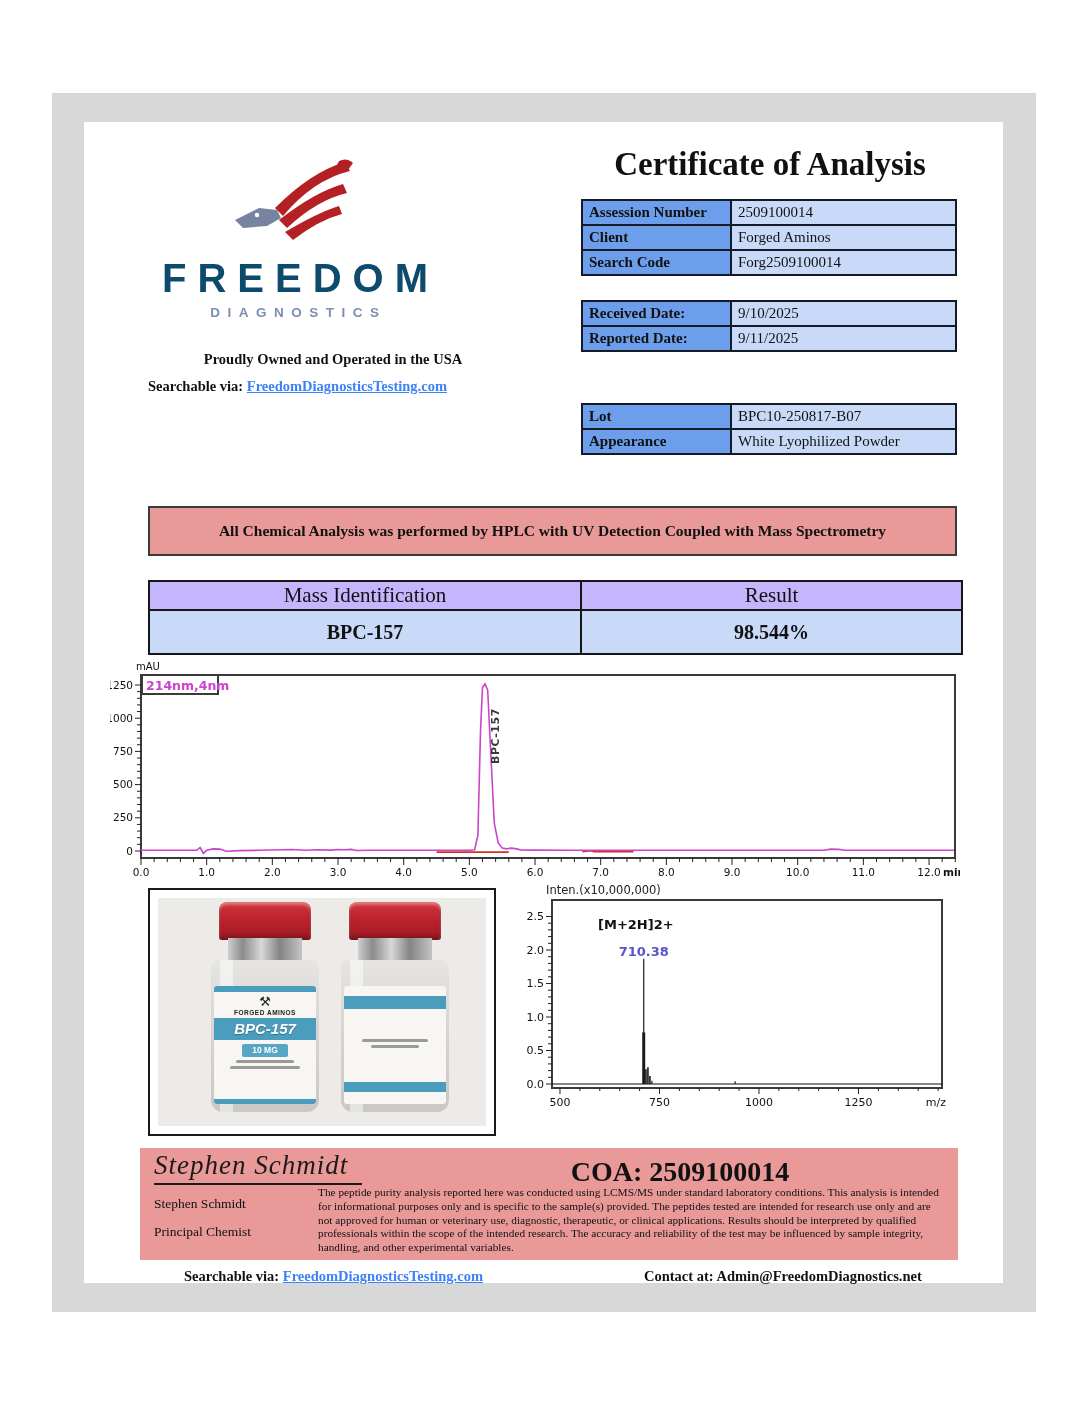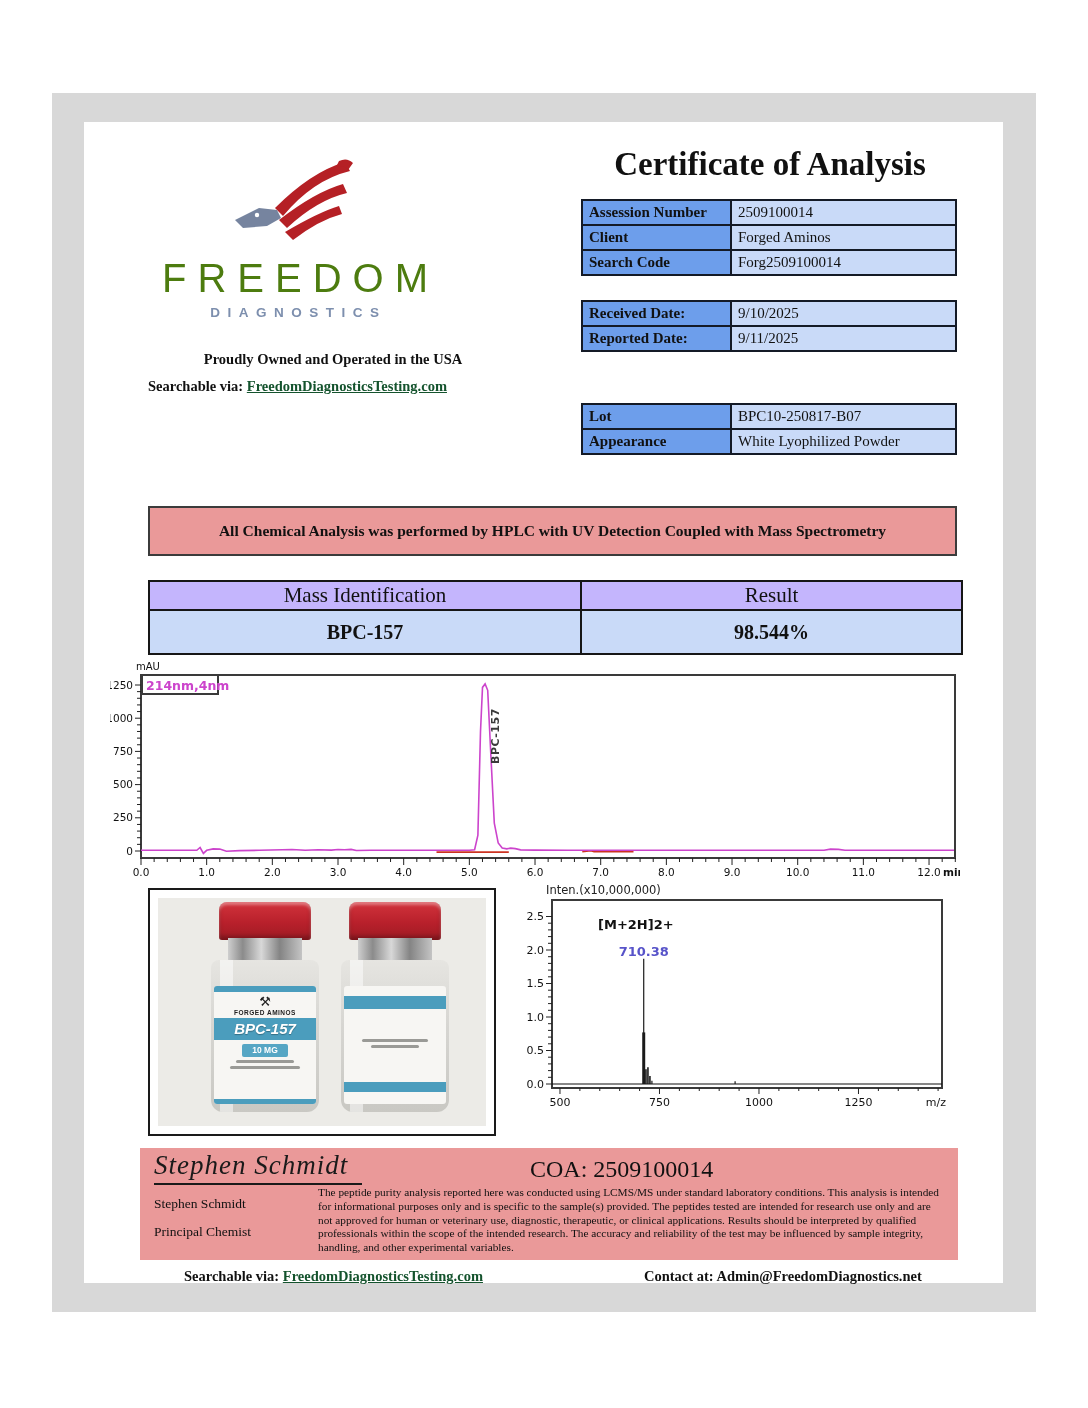--- a/index.html
+++ b/index.html
@@ -5,27 +5,27 @@
   html,body{margin:0;padding:0;background:#ffffff;}
   .canvas{position:relative;width:1088px;height:1408px;background:#ffffff;overflow:hidden;
           font-family:"Liberation Serif", serif;color:#111;}
   .mat{position:absolute;left:52px;top:93px;width:984px;height:1219px;background:#d8d8d8;}
   .page{position:absolute;left:84px;top:122px;width:919px;height:1161px;background:#ffffff;}
 
   
   .logo-wrap{position:absolute;left:66px;top:36px;width:290px;}
   .eagle{display:block;margin:0 auto;}
   .brand{margin-top:10px;text-align:center;font-family:"Liberation Sans",sans-serif;
-         font-weight:400;font-size:40px;letter-spacing:11px;color:#4d7c0f;padding-left:11px;}
+         font-weight:700;font-size:40px;letter-spacing:11px;color:#0c4a6e;padding-left:11px;}
   .brand-sub{margin-top:4px;text-align:center;font-family:"Liberation Sans",sans-serif;
          font-weight:600;font-size:13.5px;letter-spacing:7.5px;color:#7d8fae;padding-left:7px;}
   .tagline{position:absolute;left:64px;top:229px;width:370px;text-align:center;
            font-weight:bold;font-size:14.5px;}
   .search-line{position:absolute;left:64px;top:256px;font-weight:bold;font-size:14.5px;}
-  a.doclink{color:#14532d;font-weight:bold;text-decoration:underline;}
+  a.doclink{color:#3b82f6;font-weight:bold;text-decoration:underline;}
 
   
   table.tbl{border-collapse:collapse;position:absolute;table-layout:fixed;}
   table.tbl td{border:2px solid #141a26;padding:1px 6px;height:21px;font-size:15px;
                overflow:hidden;white-space:nowrap;}
   td.lab{background:#6d9eeb;font-weight:bold;}
   td.val{background:#c9daf8;}
 
   .coa-title{position:absolute;left:497px;top:24px;width:378px;text-align:center;
              font-weight:bold;font-size:33px;}
@@ -65,22 +65,22 @@
          font-family:"Liberation Sans",sans-serif;text-shadow:0 1px 1px rgba(0,0,0,.3);}
   .vchip{width:46px;height:13px;background:#56a6c4;border-radius:2px;margin-top:4px;color:#fff;
          text-align:center;font-weight:bold;font-size:8.5px;line-height:13px;
          font-family:Liberation Sans, sans-serif;}
   .fineline{height:3px;background:#9a9a96;border-radius:2px;margin-top:3px;}
 
   
   .sigblock{position:absolute;left:56px;top:1026px;width:818px;height:112px;background:#ea9999;}
   .signature{position:absolute;left:14px;top:2px;font-style:italic;font-size:27px;color:#1a1a1a;
              border-bottom:2px solid #1a1a1a;padding:0 14px 2px 0;letter-spacing:1px;}
-  .coa-num{position:absolute;left:390px;top:8px;width:300px;text-align:left;
-           font-weight:normal;font-size:24px;}
+  .coa-num{position:absolute;left:390px;top:8px;width:300px;text-align:center;
+           font-weight:bold;font-size:28px;}
   .sig-name{position:absolute;left:14px;top:48px;font-size:13.5px;}
   .sig-role{position:absolute;left:14px;top:76px;font-size:13.5px;}
   .disclaimer{position:absolute;left:178px;top:38px;width:628px;font-size:11.3px;line-height:13.8px;}
 
   .footer-search{position:absolute;left:100px;top:1146px;font-weight:bold;font-size:14.5px;}
   .footer-contact{position:absolute;left:560px;top:1146px;font-weight:bold;font-size:14.5px;}
 </style>
 </head>
 <body>
 

